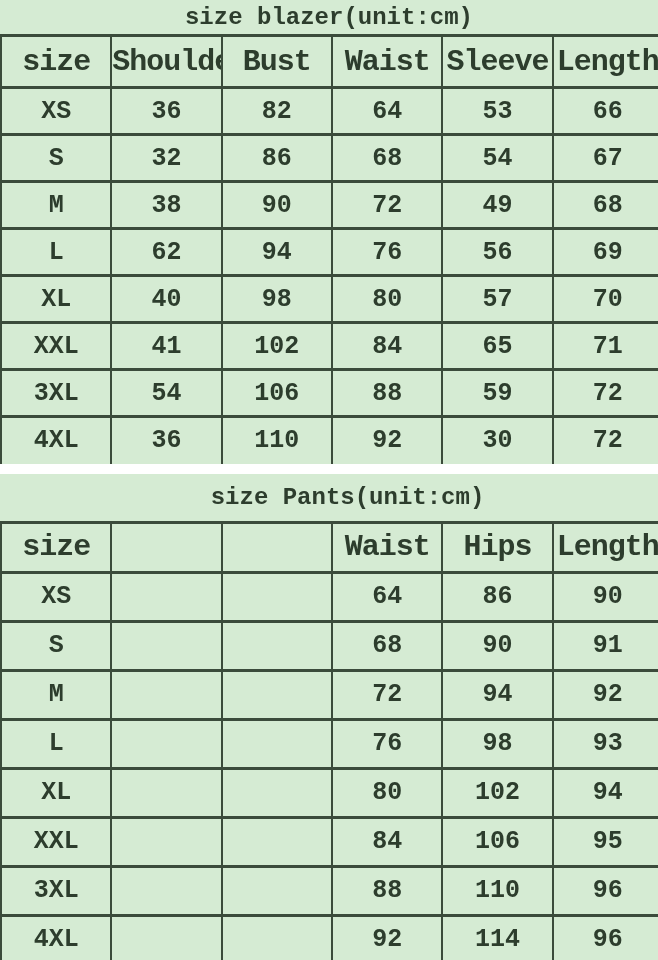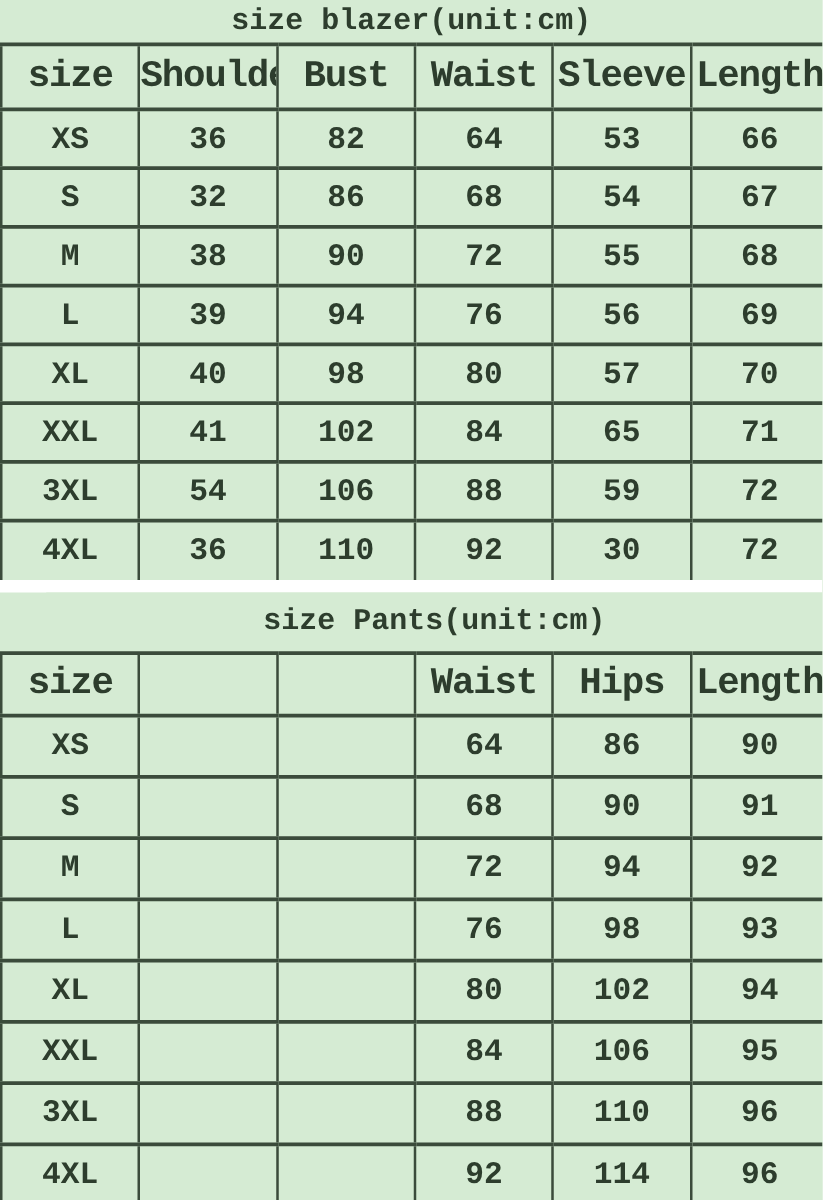--- a/index.html
+++ b/index.html
@@ -108,26 +108,26 @@
             <td>86</td>
             <td>68</td>
             <td>54</td>
             <td>67</td>
           </tr>
           <tr>
             <th>M</th>
             <td>38</td>
             <td>90</td>
             <td>72</td>
-            <td>55</td>
+            <td>49</td>
             <td>68</td>
           </tr>
           <tr>
             <th>L</th>
-            <td>39</td>
+            <td>62</td>
             <td>94</td>
             <td>76</td>
             <td>56</td>
             <td>69</td>
           </tr>
           <tr>
             <th>XL</th>
             <td>40</td>
             <td>98</td>
             <td>80</td>

